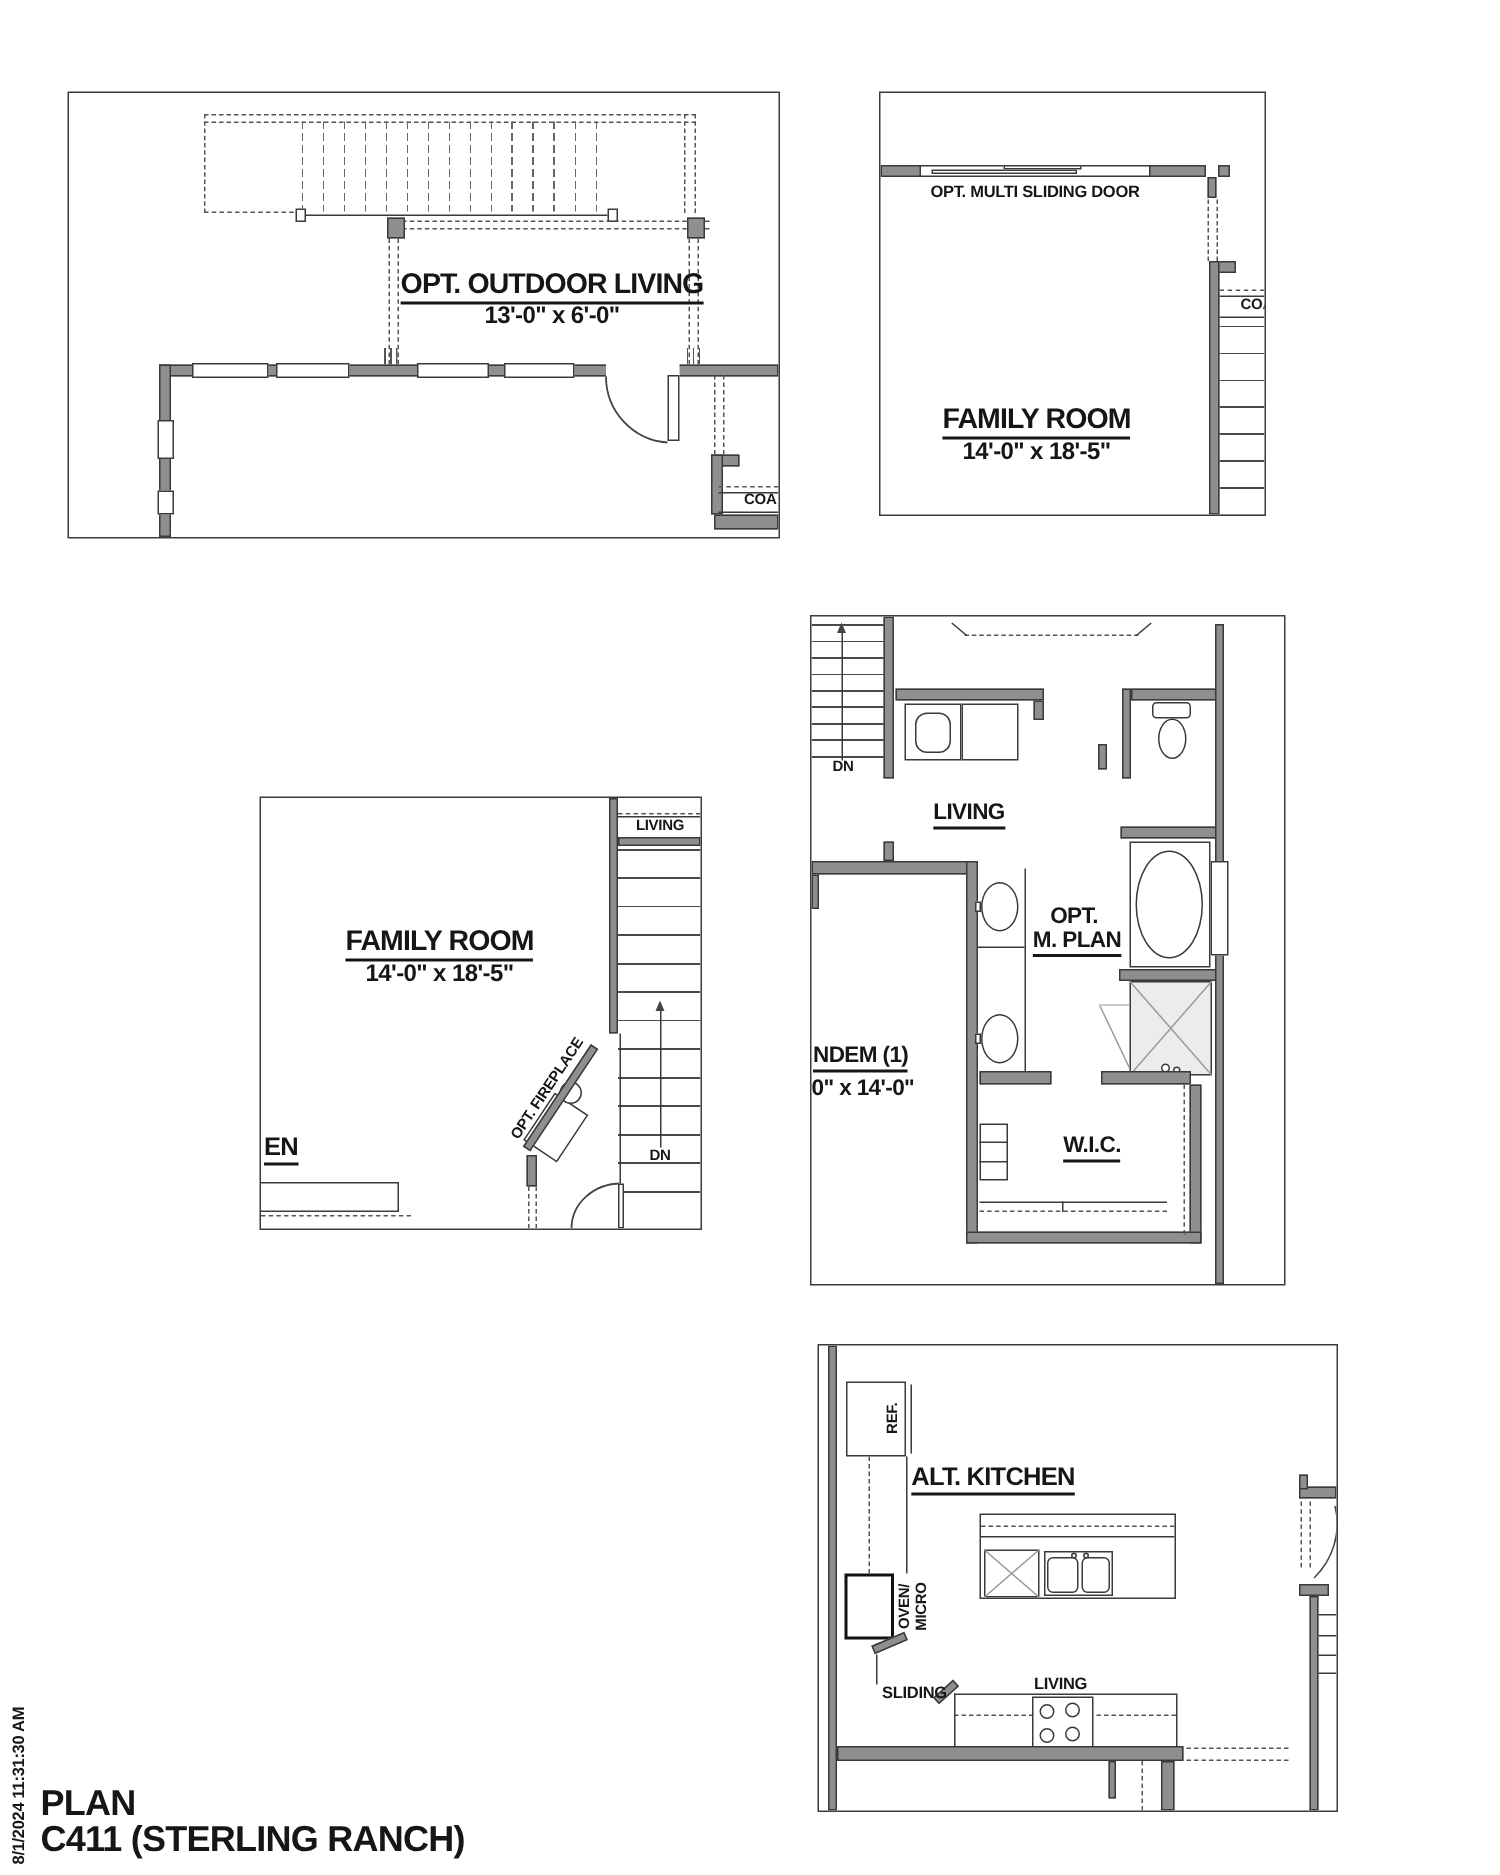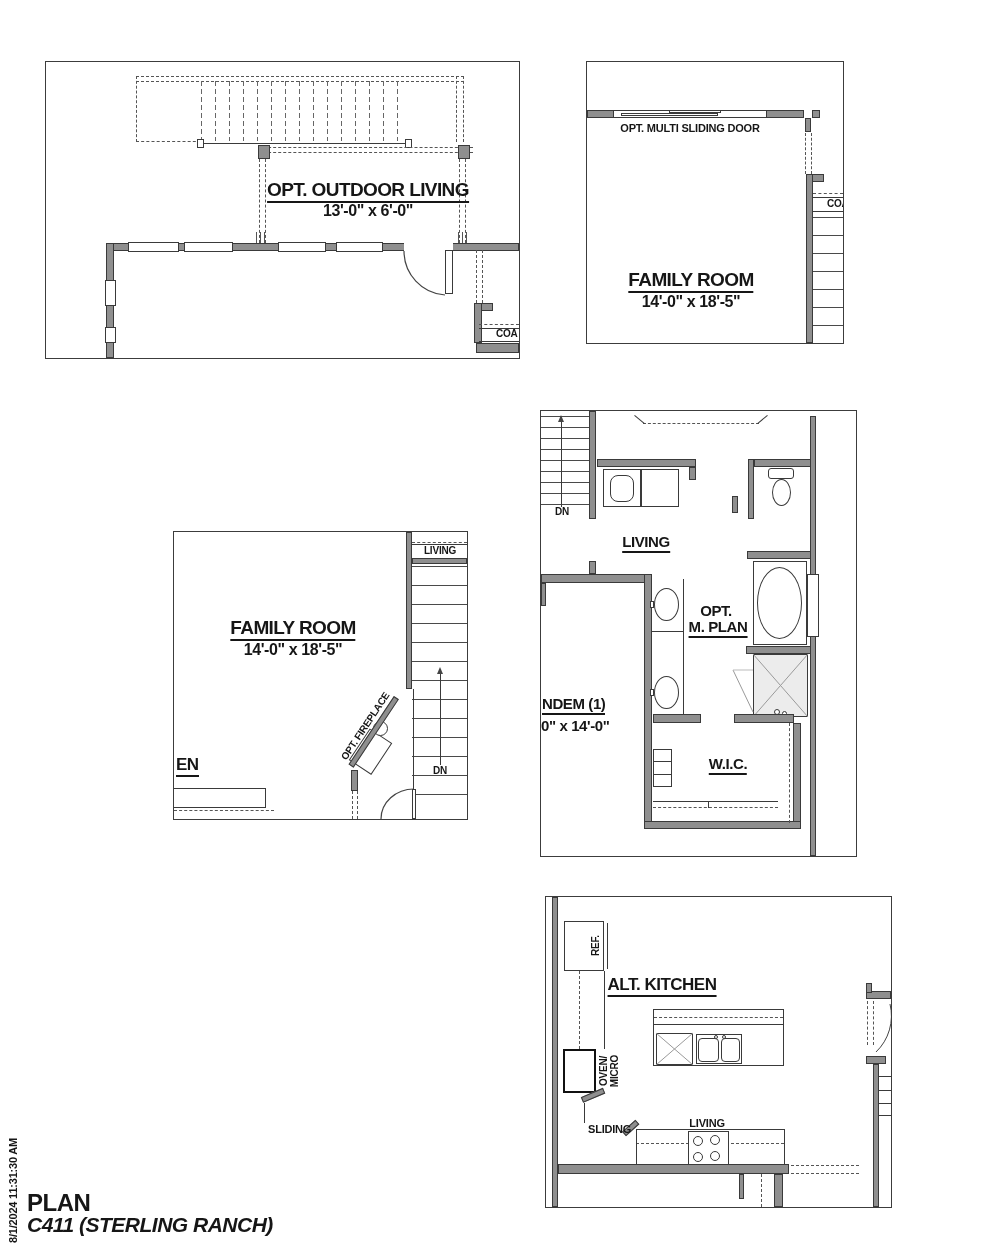--- a/index.html
+++ b/index.html
@@ -17,21 +17,21 @@
   .lbl{position:absolute;font-weight:700;color:#161616;white-space:nowrap;line-height:1.05;}
   .c{transform:translateX(-50%);}
   .u{border-bottom:2px solid #161616;padding-bottom:1px;}
   .t19{font-size:19px;letter-spacing:-0.6px;}
   .t17{font-size:17px;letter-spacing:-0.5px;}
   .t16{font-size:16px;letter-spacing:-0.4px;}
   .t15{font-size:15px;letter-spacing:-0.4px;}
   .t11{font-size:11px;letter-spacing:-0.2px;}
   .t10{font-size:10px;letter-spacing:-0.2px;}
   .t20{font-size:24px;letter-spacing:-0.5px;}
-  .t21{font-size:21px;letter-spacing:-0.5px;font-style:italic;}
+  .t21{font-size:24px;letter-spacing:-0.5px;}
   .tr18{position:absolute;background-image:repeating-linear-gradient(180deg,#4a4a4a 0 1px,transparent 1px 18px);}
   .tr19{position:absolute;background-image:repeating-linear-gradient(180deg,#4a4a4a 0 1px,transparent 1px 19px);}
   .tr11{position:absolute;background-image:repeating-linear-gradient(180deg,#4a4a4a 0 1px,transparent 1px 11px);}
   .trd14{position:absolute;background-image:
       repeating-linear-gradient(180deg,transparent 0 5px,#fff 5px 8px),
       repeating-linear-gradient(90deg,#666 0 1px,transparent 1px 14px);}
   .ticks{position:absolute;background-image:repeating-linear-gradient(90deg,#555 0 1px,transparent 1px 4px);}
   .arrN{position:absolute;width:0;height:0;border-left:3px solid transparent;border-right:3px solid transparent;border-bottom:7px solid #444;}
   .vtext{position:absolute;font-weight:700;color:#161616;white-space:nowrap;transform:rotate(-90deg);}
   svg{position:absolute;overflow:visible;}

